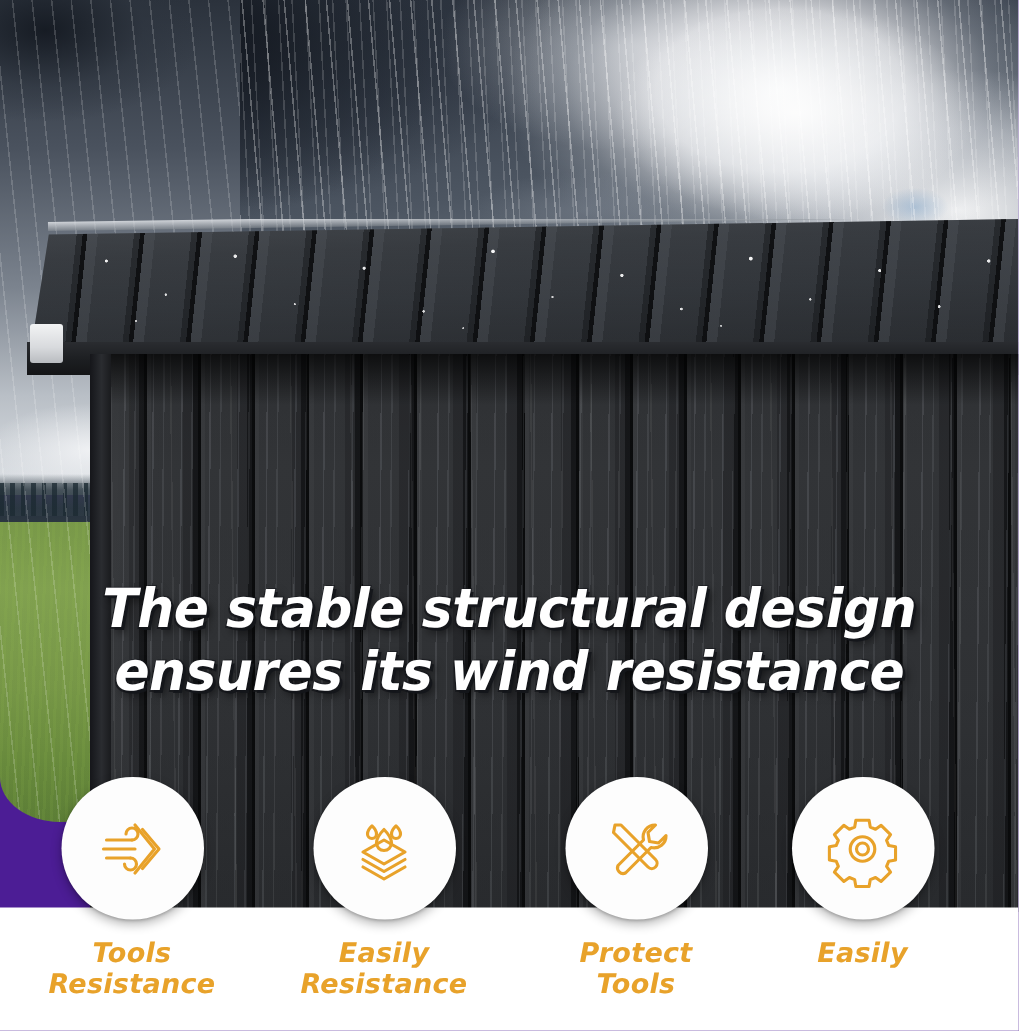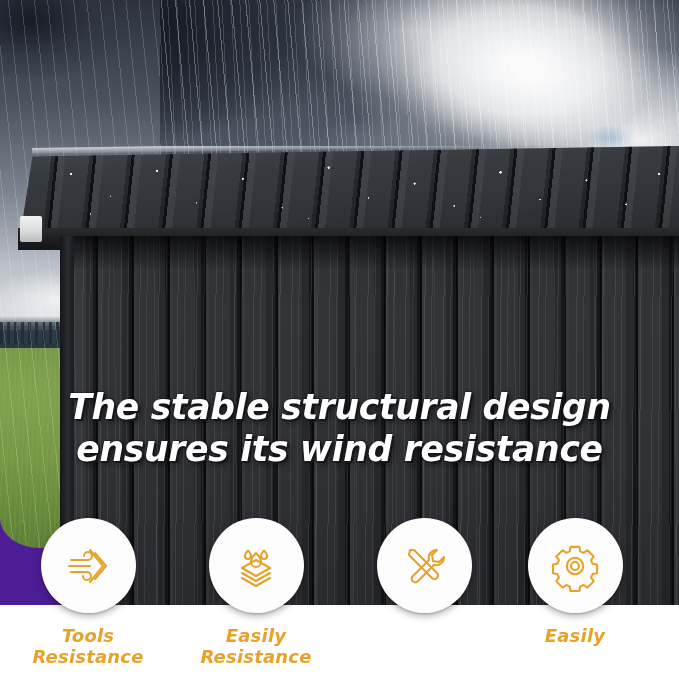--- a/index.html
+++ b/index.html
@@ -255,20 +255,24 @@
 
     <div class="feature">
       <div class="circle">
         <span>
           <svg width="52" height="52" viewBox="0 0 52 52" fill="none" stroke="#E8A22A" stroke-width="2.1" stroke-linecap="round" stroke-linejoin="round">
             <path d="M12 10 L16 10 L39 33 a3.5 3.5 0 0 1 -5 5 L11 15 z"></path>
             <path d="M39 10 a8 8 0 0 0 -8 10 L14 37 a3.8 3.8 0 0 0 5 5 L36 25 a8 8 0 0 0 10 -8 L41 22 L35 21 L34 15 z"></path>
           </svg>
         </span>
       </div>
+      <div class="flabel">
+        <span class="l">Protect</span>
+        <span class="l">Tools</span>
+      </div>
     </div>
 
     <div class="feature">
       <div class="circle">
         <span>
           <svg width="52" height="52" viewBox="0 0 52 52" fill="none" stroke="#E8A22A" stroke-width="2.1" stroke-linecap="round" stroke-linejoin="round">
             <path d="M21.5 7 h9 l0.8 4.6 3.6 1.5 3.8 -2.7 6.4 6.4 -2.7 3.8 1.5 3.6 4.6 0.8 v9 l-4.6 0.8 -1.5 3.6 2.7 3.8 -6.4 6.4 -3.8 -2.7 -3.6 1.5 -0.8 4.6 h-9 l-0.8 -4.6 -3.6 -1.5 -3.8 2.7 -6.4 -6.4 2.7 -3.8 -1.5 -3.6 -4.6 -0.8 v-9 l4.6 -0.8 1.5 -3.6 -2.7 -3.8 6.4 -6.4 3.8 2.7 3.6 -1.5 z" transform="translate(0.5,0) scale(0.98)"></path>
             <circle cx="26" cy="26" r="8.2"></circle>
             <circle cx="26" cy="26" r="4"></circle>
           </svg>

